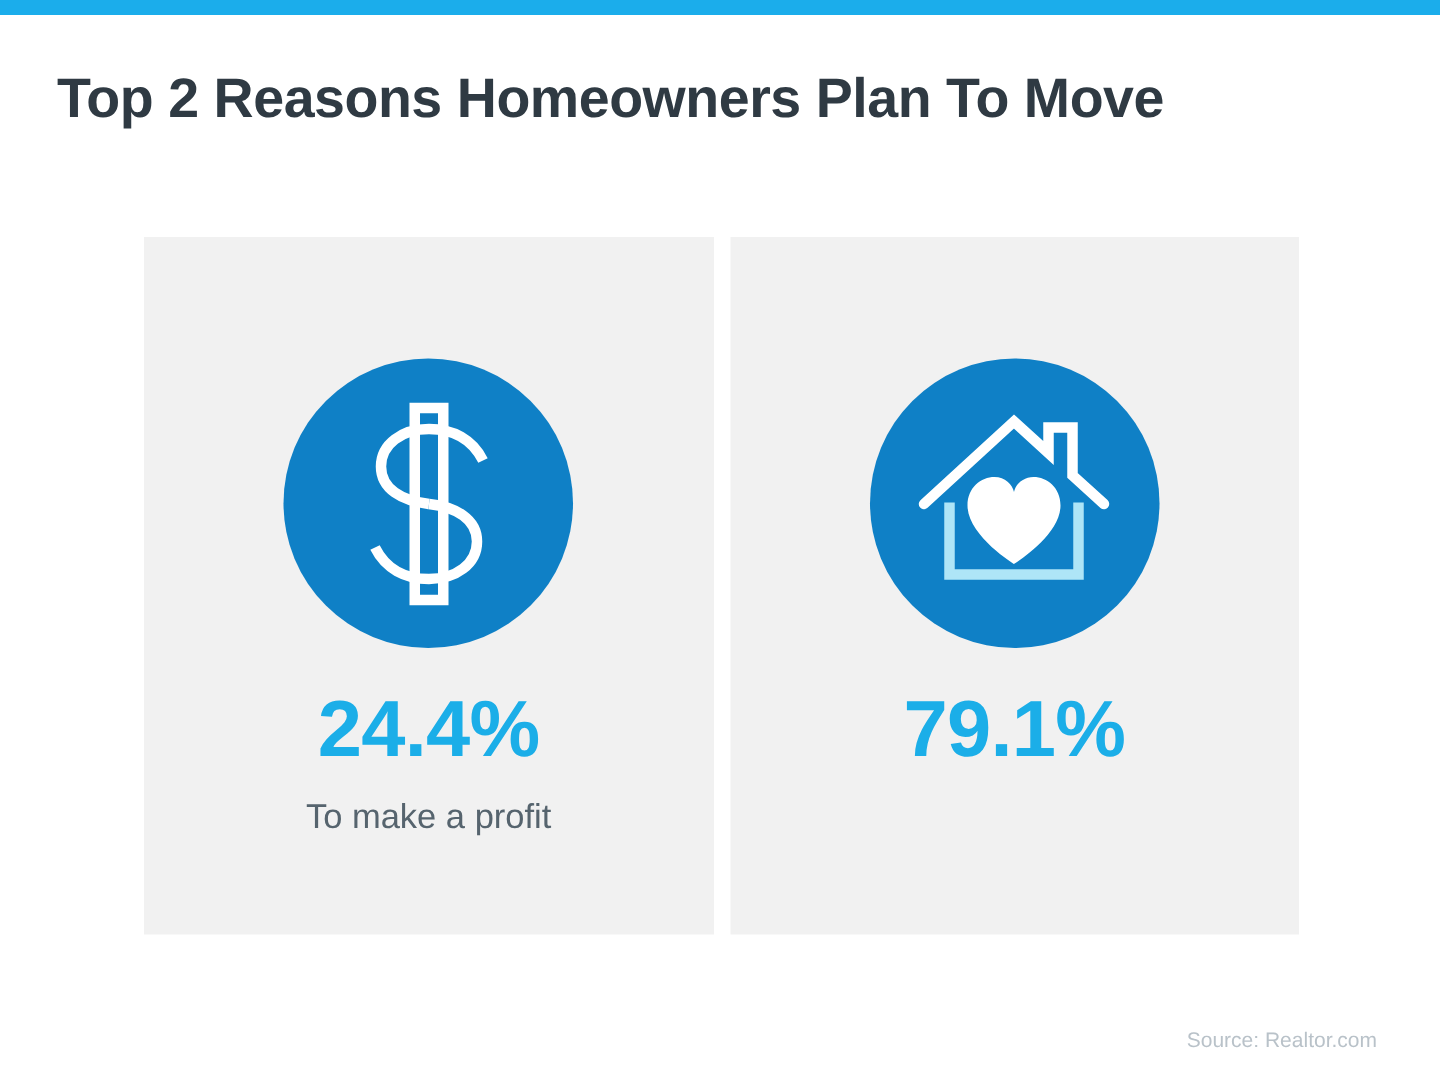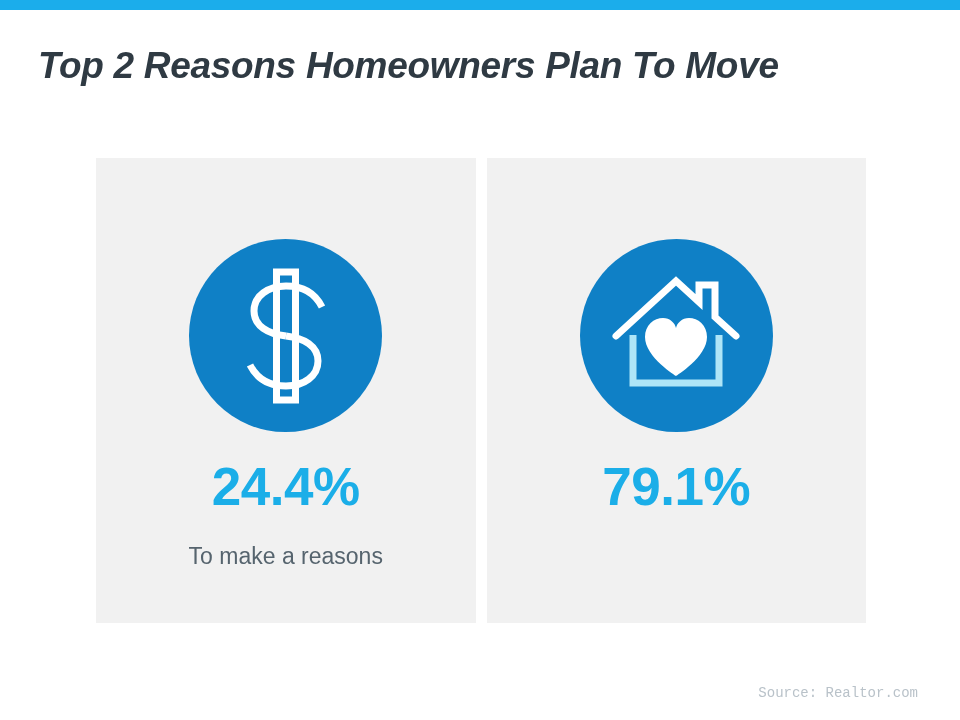--- a/index.html
+++ b/index.html
@@ -30,21 +30,20 @@
     position: absolute;
     left: 38px;
     top: 44px;
     margin: 0;
     font-size: 37px;
     line-height: 44px;
     font-weight: bold;
     color: #2F3A43;
     letter-spacing: -0.3px;
     white-space: nowrap;
-    font-style: italic;
   }
 
   
   .cards {
     position: absolute;
     left: 96px;
     top: 158px;
     width: 770px;
     height: 465px;
     display: flex;
@@ -67,21 +66,21 @@
     background: #0F80C6;
     margin-top: 81px;
     display: flex;
     align-items: center;
     justify-content: center;
     flex: none;
   }
   .icon-circle svg { display: block; }
 
   .stat-value {
-    margin: 12px;
+    margin: 0;
     padding: 0;
     font-size: 53px;
     line-height: 58px;
     font-weight: bold;
     color: #1BAEE8;
     margin-top: 26px;
     letter-spacing: -0.5px;
   }
   .stat-label {
     margin: 0;
@@ -94,21 +93,20 @@
 
   
   .source {
     position: absolute;
     right: 42px;
     top: 684px;
     margin: 0;
     font-size: 14px;
     line-height: 18px;
     color: #B9C2C9;
-    font-family: Liberation Mono, monospace;
   }
 </style>
 </head>
 <body>
 
 <div class="top-bar"></div>
 
 <h1 class="page-title">Top 2 Reasons Homeowners Plan To Move</h1>
 
 <div class="cards">
@@ -124,21 +122,21 @@
             <path d="M92 41 C85 27 72 20 56 20 C38 20 24 30 24 45
                      C24 60 38 68 56 70"></path>
 
             <path d="M20 99 C27 113 40 120 56 120 C74 120 88 110 88 95
                      C88 80 74 72 56 70"></path>
           </g>
         </svg>
       </span>
     </div>
     <p class="stat-value">24.4%</p>
-    <p class="stat-label">To make a reasons</p>
+    <p class="stat-label">To make a profit</p>
   </div>
 
   <div class="card">
     <div class="icon-circle">
       <span>
         <svg width="130" height="125" viewBox="0 0 130 125" aria-hidden="true">
 
           <path d="M22 62 L22 110 L108 110 L108 62" fill="none" stroke="#AEE5F7" stroke-width="7" stroke-linecap="butt" stroke-linejoin="miter"></path>
 
           <path d="M5 63 L65 8 L88 29 L88 12 L104 12 L104 44 L125 63" fill="none" stroke="#FFFFFF" stroke-width="7" stroke-linecap="round" stroke-linejoin="miter"></path>

